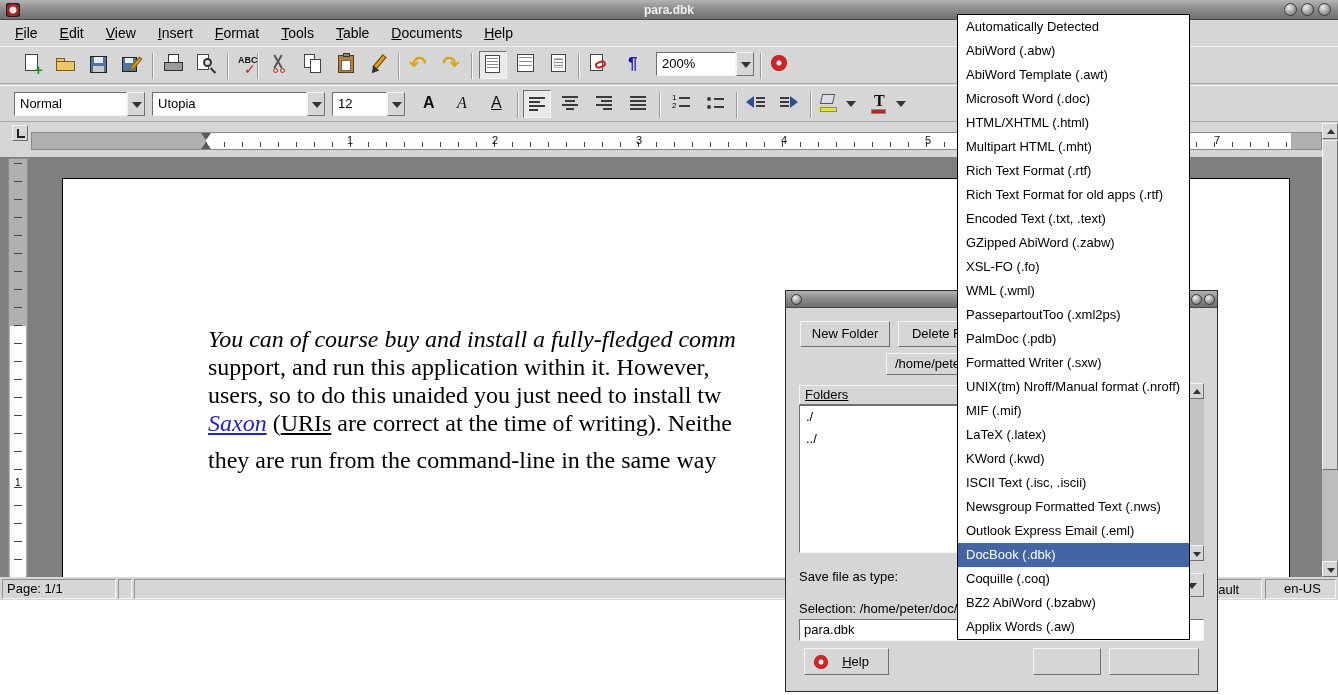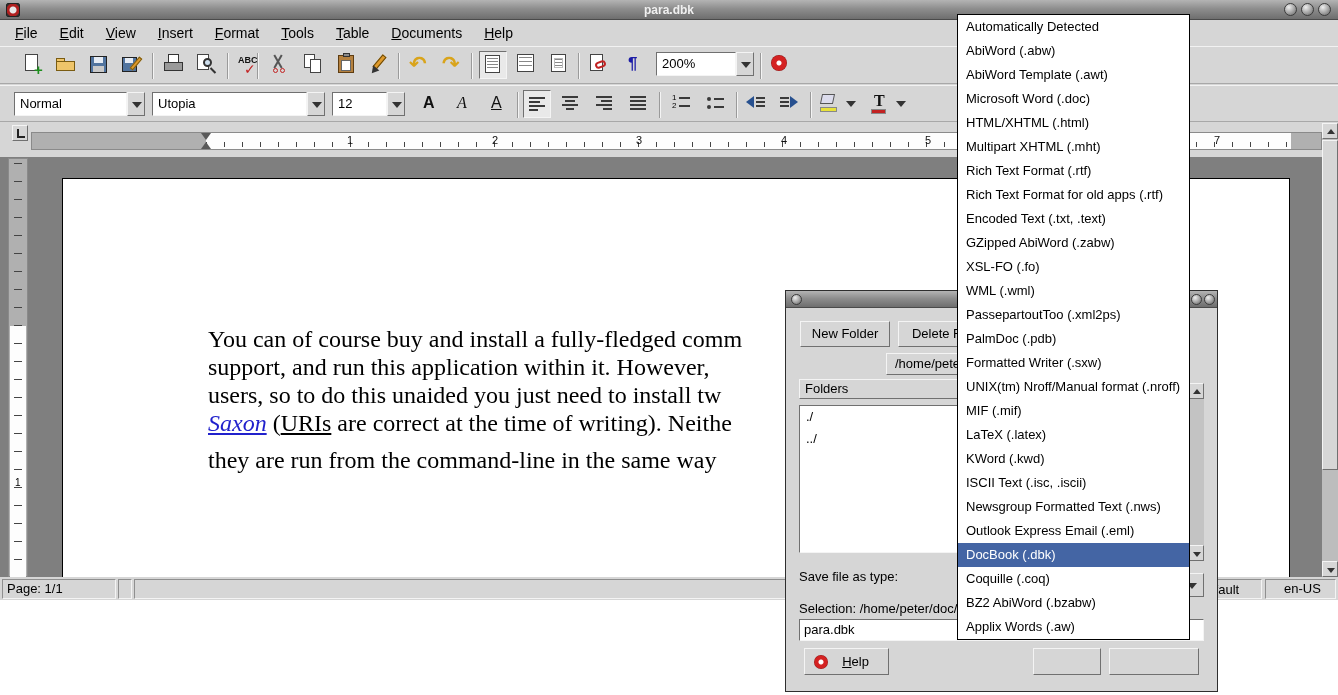--- a/index.html
+++ b/index.html
@@ -369,21 +369,21 @@
       </div>
     </div>
 
     <div class="docarea">
       <div class="vruler">
         <div class="vruler-white"></div>
         <div class="vruler-ticks"></div>
         <span class="p" style="left:6px;top:318px;font-size:10px;">1</span>
       </div>
       <div class="page">
-        <div class="docline" style="top:146px;">You can of course buy and install a fully-fledged comm</div>
+        <div class="docline" style="top:146px;font-style:italic;">You can of course buy and install a fully-fledged comm</div>
         <div class="docline" style="top:174px;">support, and run this application within it. However, </div>
         <div class="docline" style="top:202px;">users, so to do this unaided you just need to install tw</div>
         <div class="docline" style="top:230px;"><span class="link">Saxon</span><span> (</span><span class="uline">URIs</span><span> are correct at the time of writing). Neithe</span></div>
         <div class="docline" style="top:267px;">they are run from the command-line in the same way</div>
       </div>
     </div>
 
     <div class="vscroll">
       <div class="sbtn raised" style="top:0;">
         <span class="p tri-up-s" style="left:4px;top:5px;"></span>
@@ -417,21 +417,21 @@
       <span class="lbl">New Folder</span>
     </div>
     <div class="btn" style="left:112px;top:30px;width:90px;height:26px;line-height:24px;">
       <span class="lbl">Delete File</span>
     </div>
 
     <div class="btn" style="left:100px;top:62px;width:240px;height:22px;line-height:20px;text-align:left;padding-left:8px;">
       <span class="lbl">/home/peter/doc</span>
     </div>
 
-    <div class="list-header" style="left:13px;top:88px;width:180px;height:20px;">Folders</div>
+    <div class="list-header" style="left:13px;top:94px;width:180px;height:20px;text-decoration:underline;">Folders</div>
     <div class="listbox" style="left:13px;top:114px;width:180px;height:148px;">
       <div class="list-item">./</div>
       <div class="list-item">../</div>
     </div>
 
     <div class="dscroll" style="left:402px;top:92px;height:178px;">
       <div class="sbtn raised" style="top:0;">
         <span class="p tri-up-s" style="left:4px;top:5px;"></span>
       </div>
       <div class="sbtn raised" style="top:162px;">
@@ -456,21 +456,21 @@
     <div class="btn" style="left:247px;top:357px;width:68px;height:27px;"></div>
     <div class="btn" style="left:323px;top:357px;width:90px;height:27px;"></div>
   </div>
 
   <div class="dropdown">
       <div class="dd-item">Automatically Detected</div>
       <div class="dd-item">AbiWord (.abw)</div>
       <div class="dd-item">AbiWord Template (.awt)</div>
       <div class="dd-item">Microsoft Word (.doc)</div>
       <div class="dd-item">HTML/XHTML (.html)</div>
-      <div class="dd-item">Multipart XHTML (.mht)</div>
+      <div class="dd-item">Multipart HTML (.mht)</div>
       <div class="dd-item">Rich Text Format (.rtf)</div>
       <div class="dd-item">Rich Text Format for old apps (.rtf)</div>
       <div class="dd-item">Encoded Text (.txt, .text)</div>
       <div class="dd-item">GZipped AbiWord (.zabw)</div>
       <div class="dd-item">XSL-FO (.fo)</div>
       <div class="dd-item">WML (.wml)</div>
       <div class="dd-item">PassepartoutToo (.xml2ps)</div>
       <div class="dd-item">PalmDoc (.pdb)</div>
       <div class="dd-item">Formatted Writer (.sxw)</div>
       <div class="dd-item">UNIX(tm) Nroff/Manual format (.nroff)</div>

